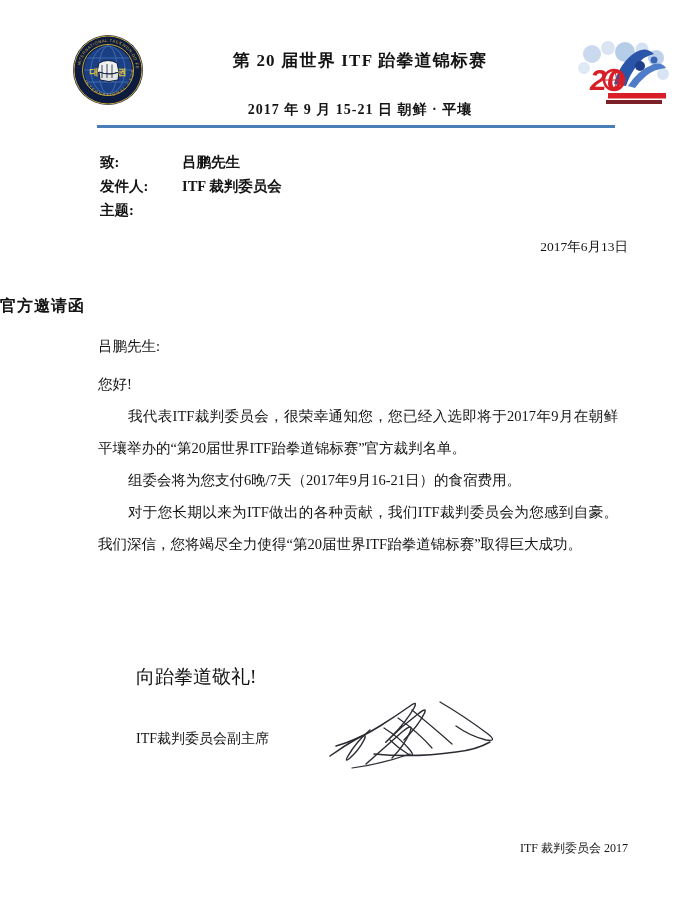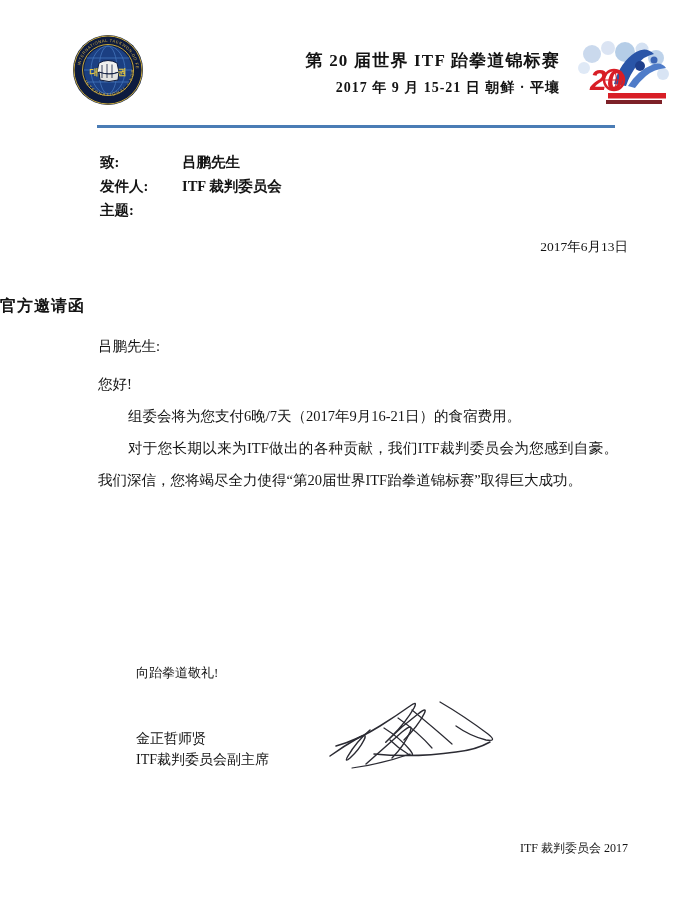--- a/index.html
+++ b/index.html
@@ -30,36 +30,36 @@
   }
   .event-logo {
     position: absolute;
     left: 568px; top: 38px;
     width: 108px; height: 72px;
   }
   .header-titles {
     position: absolute;
     left: 160px; top: 48px;
     width: 400px;
-    text-align: right;
+    text-align: center;
     font-family: Liberation Serif, serif;
   }
   .header-title-main {
     font-size: 17px;
     font-weight: bold;
     letter-spacing: 1.2px;
     line-height: 26px;
     white-space: nowrap;
   }
   .header-title-sub {
     font-size: 14px;
     font-weight: bold;
     letter-spacing: 1px;
     line-height: 24px;
-    margin-top: 2px;
+    margin-top: 24px;
     white-space: nowrap;
   }
 
   
   .divider {
     position: absolute;
     left: 97px; top: 125px;
     width: 518px; height: 3px;
     background: #4a7cb5;
   }
@@ -116,21 +116,21 @@
   .greeting { white-space: nowrap; margin-top: 6px; }
   .para {
     text-indent: 30px;
     text-align: justify;
     margin: 0;
   }
 
   .closing {
     position: absolute;
     left: 136px; top: 664px;
-    font-size: 13px;
+    font-size: 19px;
     white-space: nowrap;
   }
 
   
   .sign-block {
     position: absolute;
     left: 136px; top: 728px;
     font-size: 14px;
     line-height: 21px;
   }
@@ -240,20 +240,21 @@
   </div>
 </div>
 
 <div class="doc-date">2017年6月13日</div>
 
 <div class="doc-title">官方邀请函</div>
 
 <div class="body-block">
   <div class="salutation">吕鹏先生:</div>
   <div class="greeting">您好!</div>
+  <p class="para">我代表ITF裁判委员会，很荣幸通知您，您已经入选即将于2017年9月在朝鲜平壤举办的“第20届世界ITF跆拳道锦标赛”官方裁判名单。</p>
   <p class="para">组委会将为您支付6晚/7天（2017年9月16-21日）的食宿费用。</p>
   <p class="para">对于您长期以来为ITF做出的各种贡献，我们ITF裁判委员会为您感到自豪。我们深信，您将竭尽全力使得“第20届世界ITF跆拳道锦标赛”取得巨大成功。</p>
 </div>
 
 <div class="closing">向跆拳道敬礼!</div>
 
 <div class="signature-mark">
   <svg viewBox="0 0 195 86" width="195" height="86" aria-hidden="true">
     <g fill="none" stroke="#2b2b33" stroke-linecap="round" stroke-linejoin="round">
       <path d="M 8,62 q 14,-10 28,-18 q 10,-6 6,2 q -5,10 -14,18 q -6,5 -2,-2 q 8,-14 22,-26" stroke-width="1.5"></path>
@@ -264,17 +265,16 @@
       <path d="M 76,24 q 20,14 34,30" stroke-width="1.2"></path>
       <path d="M 90,16 q 22,18 40,34" stroke-width="1.2"></path>
       <path d="M 52,60 q 40,4 82,-2 q 20,-2 34,-10" stroke-width="1.5"></path>
       <path d="M 118,8 q 24,14 48,32 q 10,8 -2,6 q -16,-4 -30,-14" stroke-width="1.3"></path>
       <path d="M 30,74 q 30,-4 58,-14" stroke-width="1.2"></path>
     </g>
   </svg>
 </div>
 
 <div class="sign-block">
-  <div class="sign-name">金正哲师贤</div>
   <div class="sign-role">ITF裁判委员会副主席</div>
 </div>
 
 <div class="footer">ITF 裁判委员会 2017</div>
 
 </body></html>

